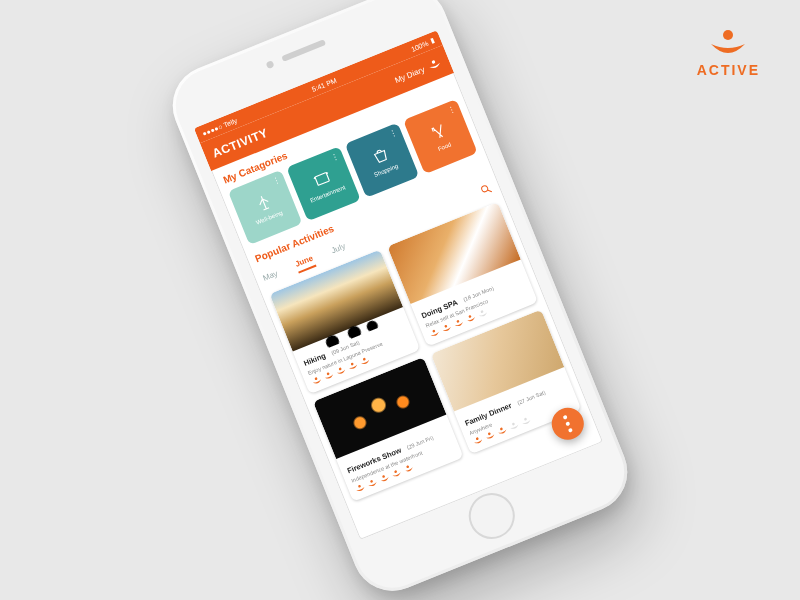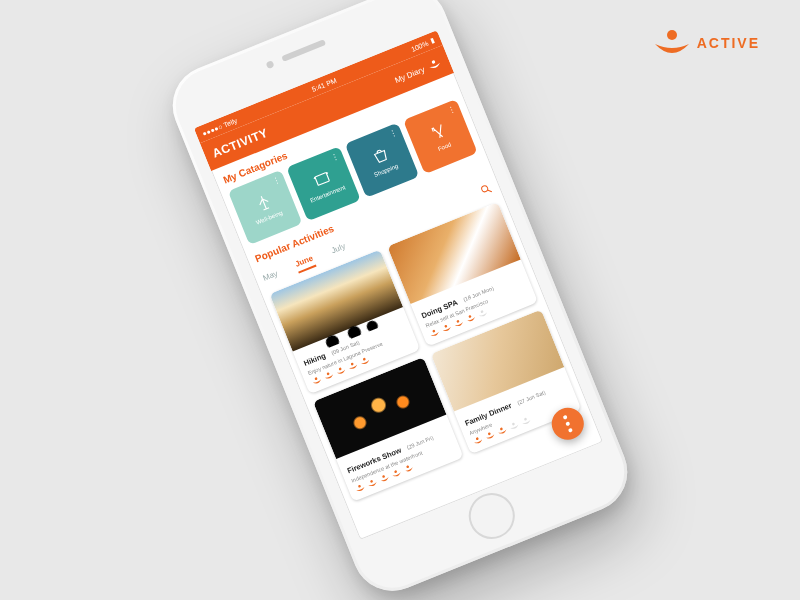--- a/index.html
+++ b/index.html
@@ -1,17 +1,17 @@
 <!DOCTYPE html>
 <html><head>
 <meta charset="utf-8">
 <style>
   html,body{margin:0;padding:0;width:800px;height:600px;background:#e8e8e8;font-family:-apple-system,Helvetica,Arial,sans-serif;overflow:hidden}
   
-  .brand{position:absolute;top:28px;right:40px;display:flex;flex-direction:row;align-items:center;gap:4px}
+  .brand{position:absolute;top:28px;right:40px;display:flex;flex-direction:column;align-items:center;gap:4px}
   .brand svg{display:block}
   .brand-text{color:#ee6c23;font-size:14px;font-weight:700;letter-spacing:2px}
   
   .stage{position:absolute;left:50%;top:50%;transform:translate(-50%,-52%) rotate(-22deg);perspective:none}
   .phone{width:270px;height:540px;border-radius:40px;background:linear-gradient(145deg,#fdfdfd,#e9e9e9);box-shadow:0 30px 60px rgba(0,0,0,.25),0 8px 16px rgba(0,0,0,.15);padding:10px;position:relative}
   .phone::before{content:"";position:absolute;inset:3px;border-radius:37px;background:#f5f5f5}
   .speaker{position:absolute;top:20px;left:50%;transform:translateX(-50%);width:46px;height:6px;border-radius:3px;background:#cfcfcf}
   .cam{position:absolute;top:20px;left:calc(50% - 40px);width:7px;height:7px;border-radius:50%;background:#cfcfcf}
   .homebtn{position:absolute;bottom:12px;left:50%;transform:translateX(-50%);width:42px;height:42px;border-radius:50%;border:2px solid #d8d8d8;background:#f3f3f3}
   .screen{position:absolute;top:54px;left:14px;right:14px;bottom:62px;border-radius:4px;overflow:hidden;background:#fff;box-shadow:inset 0 0 0 1px #ddd}

